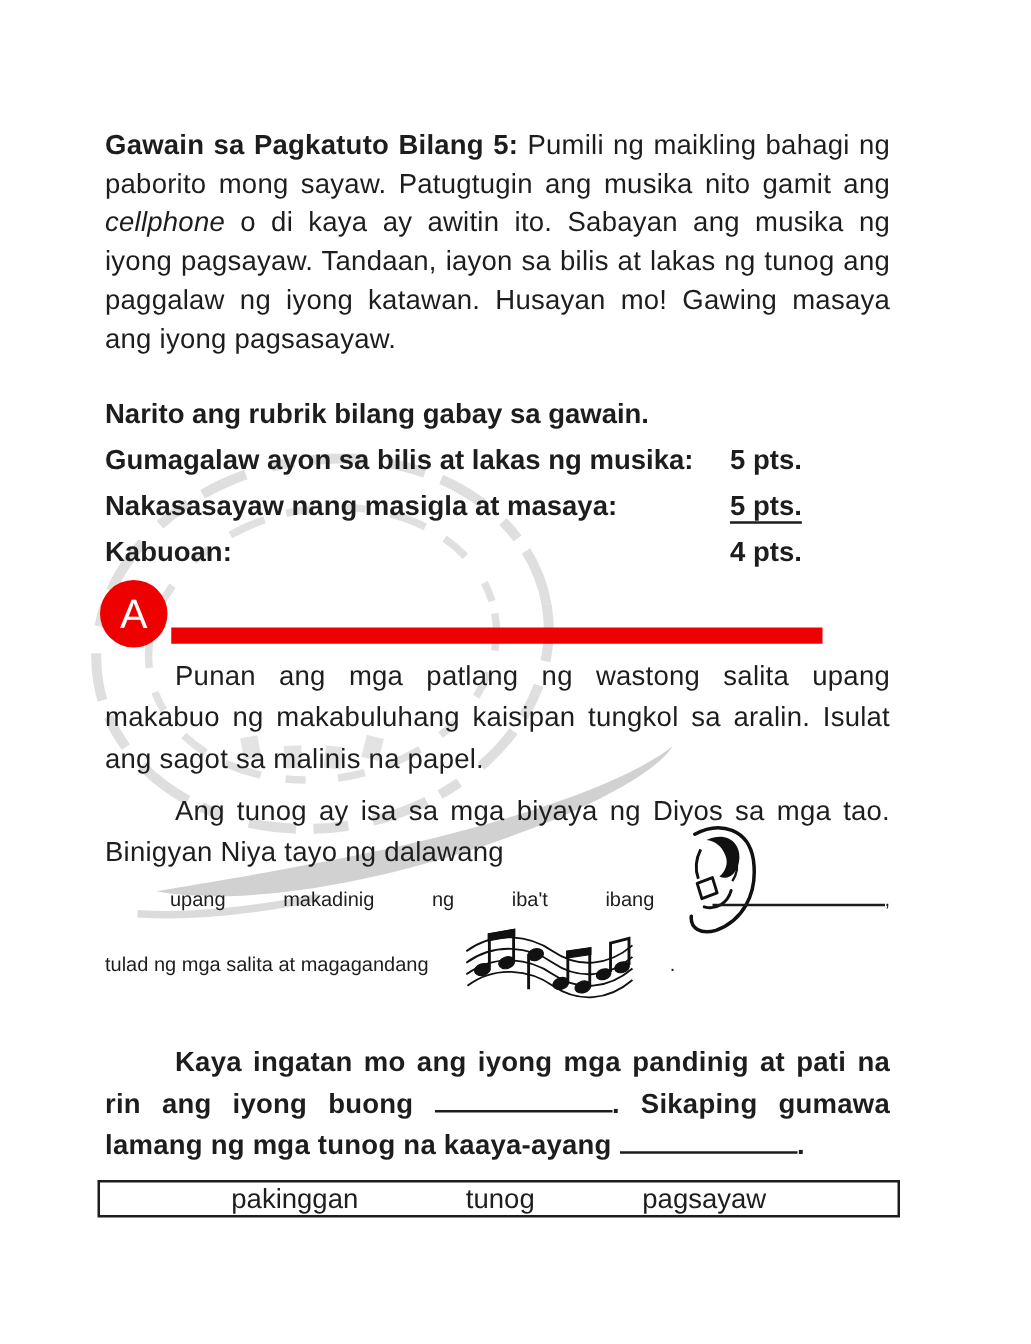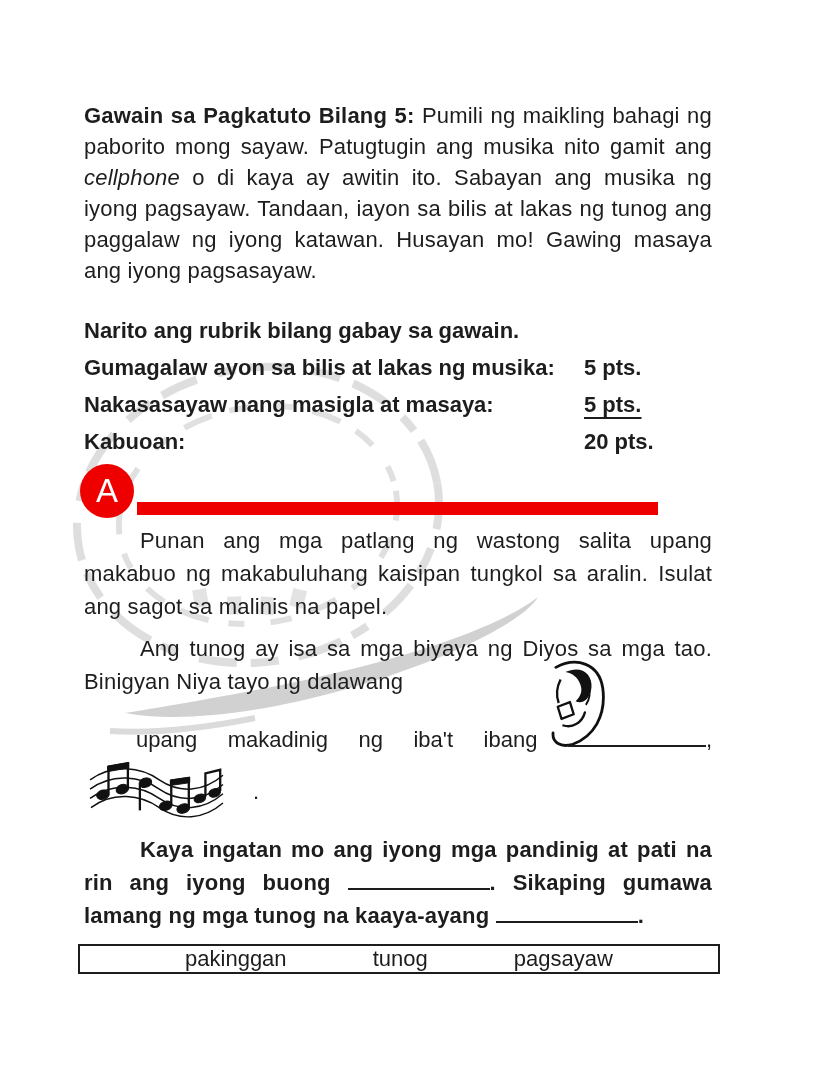--- a/index.html
+++ b/index.html
@@ -29,21 +29,21 @@
     background:#ee0000; color:#ffffff; display:flex; align-items:center; justify-content:center;
     font-size:33px; font-weight:400; z-index:2;
   }
   .marker-bar { left:137px; top:502px; width:521px; height:13px; background:#ee0000; }
 
   .instruction { left:84px; top:524px; line-height:33px; text-indent:56px; }
 
   .para-tunog { left:84px; top:632px; line-height:33px; text-indent:56px; position:absolute; }
   .ear-art { position:absolute; left:444px; top:26px; }
 
-  .fill-para { left:84px; top:723px; width:628px; font-size:22px; }
+  .fill-para { left:84px; top:704px; width:628px; font-size:16px; }
   .fill-line1 { text-align:justify; text-align-last:justify; line-height:33px; padding-left:52px; }
   .fill-line2 { display:flex; align-items:center; height:70px; gap:24px; line-height:33px; }
 
   .blank { display:inline-block; width:138px; border-bottom:2px solid #1d1d1d; }
   .blank-wide { width:142px; }
 
   .para-kaya { left:84px; top:833px; line-height:33px; text-indent:56px;font-weight:bold; }
 
   .word-bank {
     left:78px; top:944px; width:642px; height:30px; border:2px solid #1d1d1d;
@@ -86,21 +86,21 @@
     <div class="rubric-line">
       <span class="rubric-label">Gumagalaw ayon sa bilis at lakas ng musika:</span>
       <span class="rubric-pts">5 pts.</span>
     </div>
     <div class="rubric-line">
       <span class="rubric-label">Nakasasayaw nang masigla at masaya:</span>
       <span class="rubric-pts u">5 pts.</span>
     </div>
     <div class="rubric-line">
       <span class="rubric-label">Kabuoan:</span>
-      <span class="rubric-pts">20 pts.</span>
+      <span class="rubric-pts">4 pts.</span>
     </div>
   </div>
 
   <div class="layer marker-circle">
     <span>A</span>
   </div>
   <div class="layer marker-bar"></div>
 
   <div class="layer para instruction">
     <span>Punan ang mga patlang ng wastong salita upang makabuo ng makabuluhang kaisipan tungkol sa aralin. Isulat ang sagot sa malinis na papel.</span>
@@ -116,20 +116,21 @@
       <path d="M36,72 C46,75 56,69 59,58" fill="none" stroke="#111" stroke-width="2.5" stroke-linecap="round"></path>
       <path d="M60,50 C64,44 65,37 63,31" fill="none" stroke="#111" stroke-width="2"></path>
     </svg>
   </div>
 
   <div class="layer fill-para">
     <div class="fill-line1">
       <span>upang makadinig ng iba't ibang </span><span class="blank"></span><span>,</span>
     </div>
     <div class="fill-line2">
+      <span>tulad ng mga salita at magagandang</span>
       <svg width="145" height="72" viewBox="0 0 150 78">
         <g fill="none" stroke="#111" stroke-width="1.6">
           <path d="M3,27 C28,9 58,13 78,27 C100,42 126,40 147,22"></path>
           <path d="M3,37 C28,19 58,23 78,37 C100,52 126,50 147,32"></path>
           <path d="M3,47 C28,29 58,33 78,47 C100,62 126,60 147,42"></path>
           <path d="M4,57 C28,39 58,43 78,57 C100,72 126,70 147,52"></path>
         </g>
         <g fill="#111" stroke="#111">
           <ellipse cx="17" cy="43" rx="7" ry="5" transform="rotate(-18 17 43)"></ellipse>
           <ellipse cx="38" cy="37" rx="7" ry="5" transform="rotate(-18 38 37)"></ellipse>

